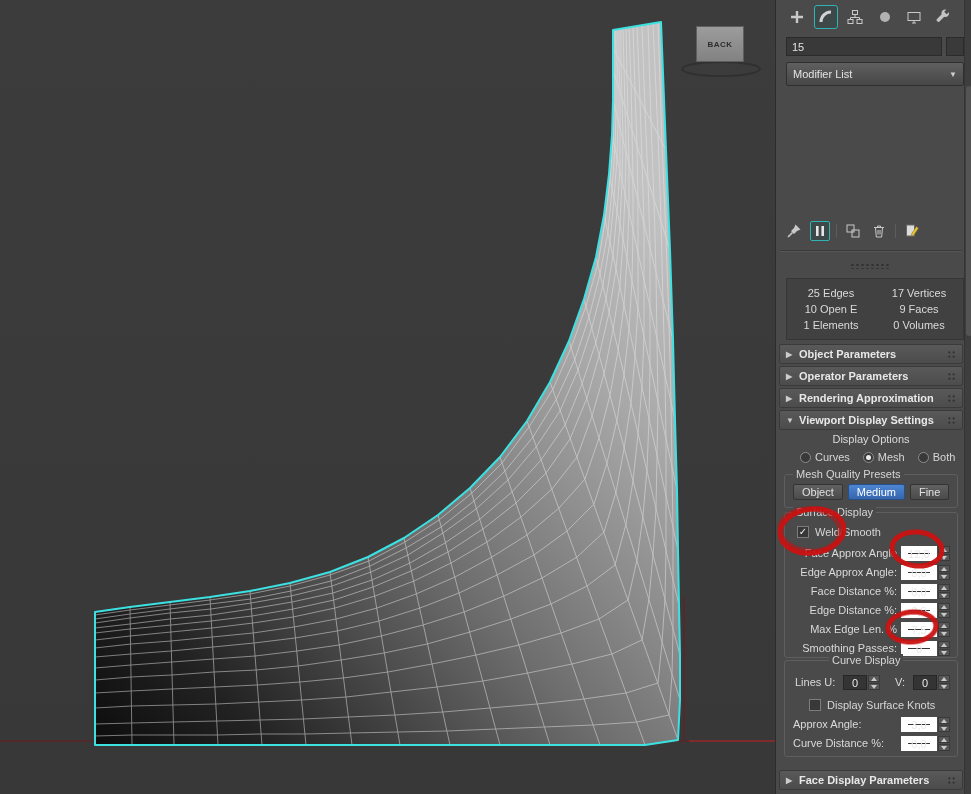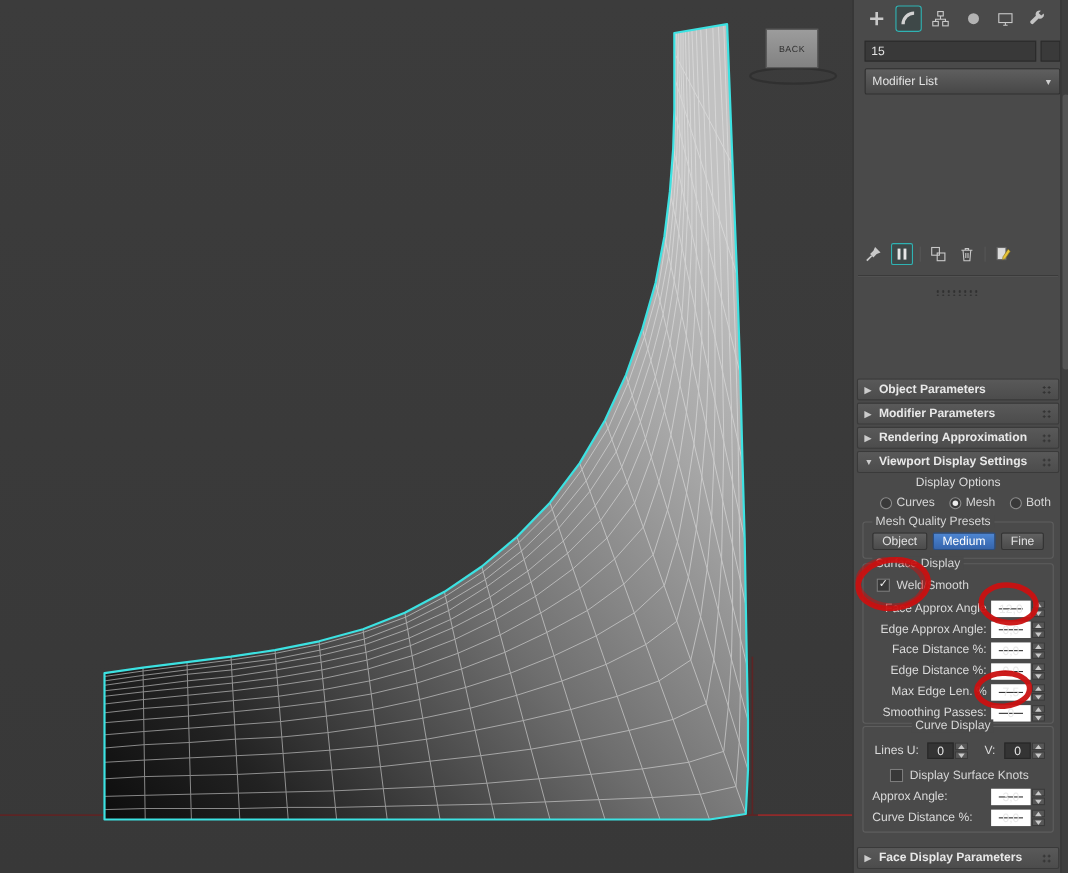--- a/index.html
+++ b/index.html
@@ -3,21 +3,21 @@
 <meta charset="utf-8">
 <style>
 *{margin:0;padding:0;box-sizing:border-box}
 html,body{width:971px;height:794px;background:#3a3a3a;font-family:"Liberation Sans",sans-serif;overflow:hidden;position:relative;color:#d6d6d6;font-size:11px}
 
 
 .viewport{position:absolute;left:0;top:0;width:775px;height:794px;background:linear-gradient(#3c3c3c,#383838)}
 #mesh-holder{position:absolute;inset:0}
 .viewcube{position:absolute;left:678px;top:24px;width:86px;height:58px}
 .vc-ring{position:absolute;left:0;top:36px;opacity:.75}
-.vc-face{position:absolute;left:18px;top:2px;width:48px;height:36px;background:linear-gradient(#9c9c9c,#828282);border:1px solid #5e5e5e;display:flex;align-items:center;justify-content:center;font-size:8px;font-weight:normal;color:#2e2e2e;letter-spacing:.5px}
+.vc-face{position:absolute;left:18px;top:2px;width:48px;height:36px;background:linear-gradient(#9c9c9c,#828282);border:1px solid #5e5e5e;display:flex;align-items:center;justify-content:center;font-size:8px;font-weight:bold;color:#2e2e2e;letter-spacing:.5px}
 
 
 .command-panel{position:absolute;left:775px;top:0;width:196px;height:794px;background:#4a4a4a;border-left:1px solid #2c2c2c}
 .scrollbar{position:absolute;left:188px;top:0;width:8px;height:794px;background:#3e3e3e;border-left:1px solid #343434}
 .scroll-thumb{position:absolute;left:1px;width:6px;top:86px;height:250px;background:#545454;border-radius:3px}
 
 .tabbar{position:absolute;left:0;top:0;width:188px;height:33px;display:flex;align-items:center;justify-content:space-between;padding:0 9px}
 .tab{width:24px;height:24px;display:flex;align-items:center;justify-content:center;border-radius:3px}
 .tab.active{border:1px solid #2fb3b3;background:#3e4848}
 
@@ -250,29 +250,37 @@
         <svg width="16" height="16" viewBox="0 0 16 16">
           <rect x="2.5" y="2" width="8" height="11" fill="#dcdcdc" stroke="#666"></rect>
           <path d="M12.5 3.5 7.8 10.5 7.4 13.2 9.9 12.1 14.4 5.3z" fill="#e8c53a" stroke="#8a7420" stroke-width="0.6"></path>
         </svg>
       </div>
   </div>
 
   <div class="h-divider"></div>
   <div class="panel-grip"></div>
 
+  <div class="statsbox">
+    <span>25 Edges</span>
+    <span>17 Vertices</span>
+    <span>10 Open E</span>
+    <span>9 Faces</span>
+    <span>1 Elements</span>
+    <span>0 Volumes</span>
+  </div>
 
   <div class="rollout" id="ro1">
     <span class="arrow">▶</span>
     <span>Object Parameters</span>
     <span class="grip"></span>
   </div>
   <div class="rollout" id="ro2">
     <span class="arrow">▶</span>
-    <span>Modifier Parameters</span>
+    <span>Operator Parameters</span>
     <span class="grip"></span>
   </div>
   <div class="rollout" id="ro3">
     <span class="arrow">▶</span>
     <span>Rendering Approximation</span>
     <span class="grip"></span>
   </div>
   <div class="rollout" id="ro4">
     <span class="arrow">▼</span>
     <span>Viewport Display Settings</span>

